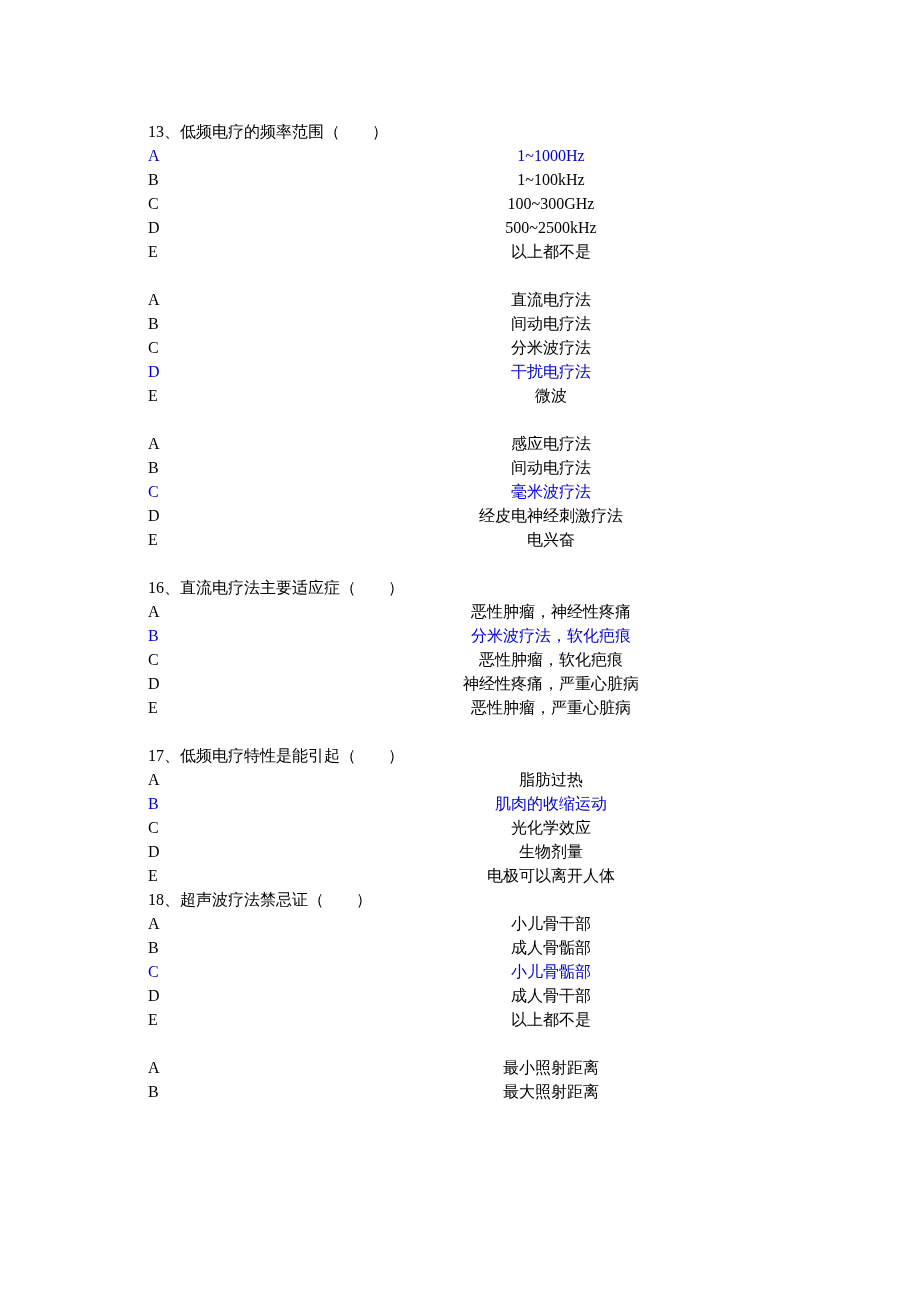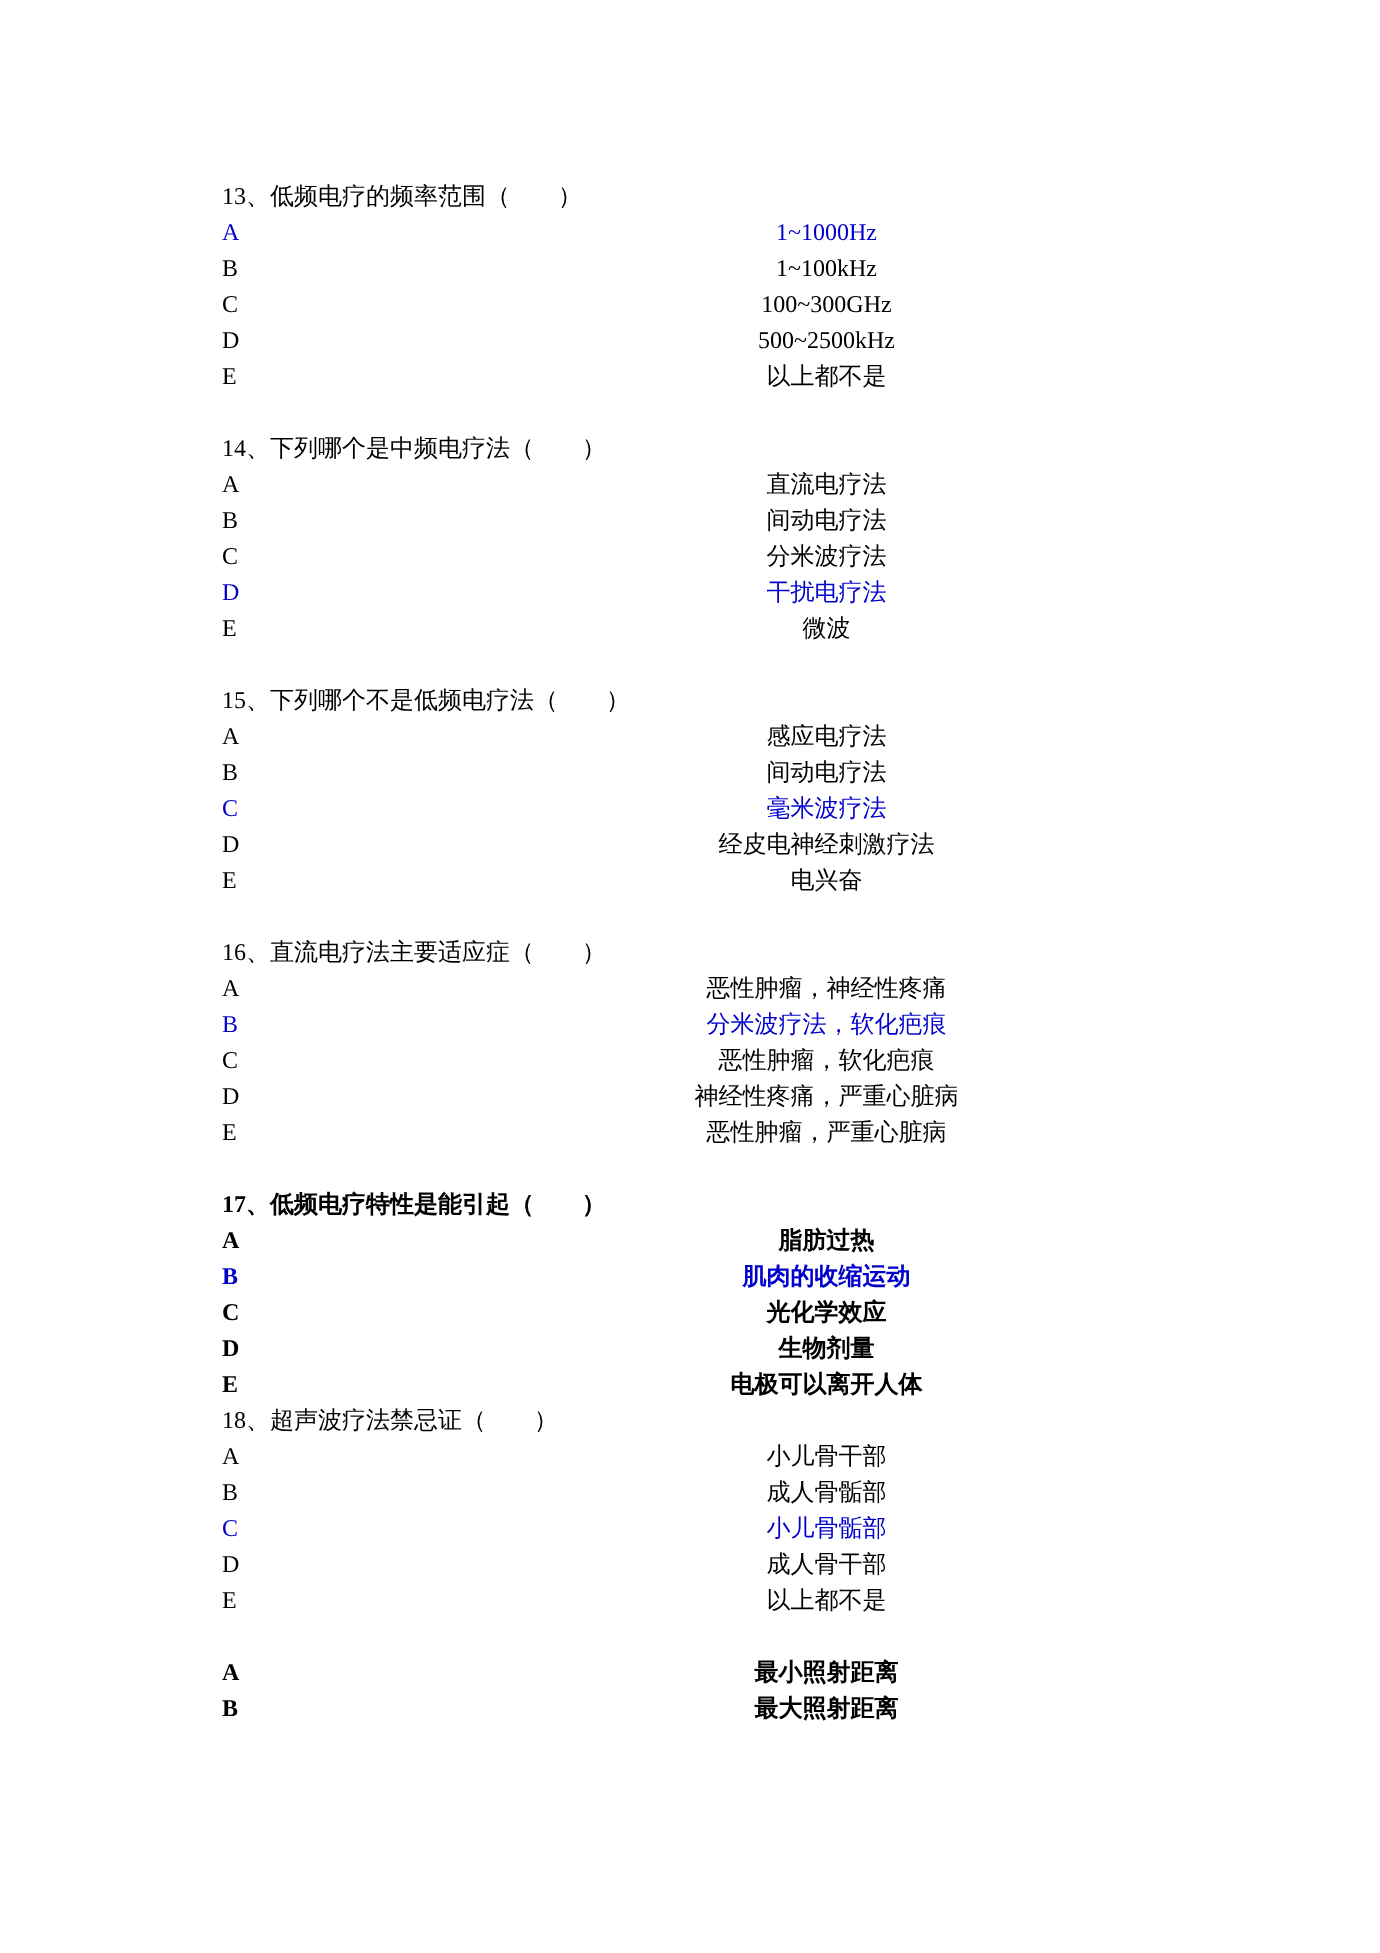--- a/index.html
+++ b/index.html
@@ -35,21 +35,20 @@
       text-align: center;
     }
     .highlighted {
       color: #0000CC;
     }
     .normal {
       color: #000000;
     }
     .no-gap {
       margin-bottom: 0;
-      font-weight: bold;
     }
   </style>
 </head>
 <body>
 
 <div id="content">
     <div class="question-block">
       <div class="question-title">13、低频电疗的频率范围（　　）</div>
       <div class="option-row">
         <span class="option-letter highlighted">A</span>
@@ -66,21 +65,20 @@
       <div class="option-row">
         <span class="option-letter normal">D</span>
         <span class="option-text normal">500~2500kHz</span>
       </div>
       <div class="option-row">
         <span class="option-letter normal">E</span>
         <span class="option-text normal">以上都不是</span>
       </div>
     </div>
     <div class="question-block">
-      <div class="question-title">14、下列哪个是中频电疗法（　　）</div>
       <div class="option-row">
         <span class="option-letter normal">A</span>
         <span class="option-text normal">直流电疗法</span>
       </div>
       <div class="option-row">
         <span class="option-letter normal">B</span>
         <span class="option-text normal">间动电疗法</span>
       </div>
       <div class="option-row">
         <span class="option-letter normal">C</span>
@@ -89,21 +87,20 @@
       <div class="option-row">
         <span class="option-letter highlighted">D</span>
         <span class="option-text highlighted">干扰电疗法</span>
       </div>
       <div class="option-row">
         <span class="option-letter normal">E</span>
         <span class="option-text normal">微波</span>
       </div>
     </div>
     <div class="question-block">
-      <div class="question-title">15、下列哪个不是低频电疗法（　　）</div>
       <div class="option-row">
         <span class="option-letter normal">A</span>
         <span class="option-text normal">感应电疗法</span>
       </div>
       <div class="option-row">
         <span class="option-letter normal">B</span>
         <span class="option-text normal">间动电疗法</span>
       </div>
       <div class="option-row">
         <span class="option-letter highlighted">C</span>

